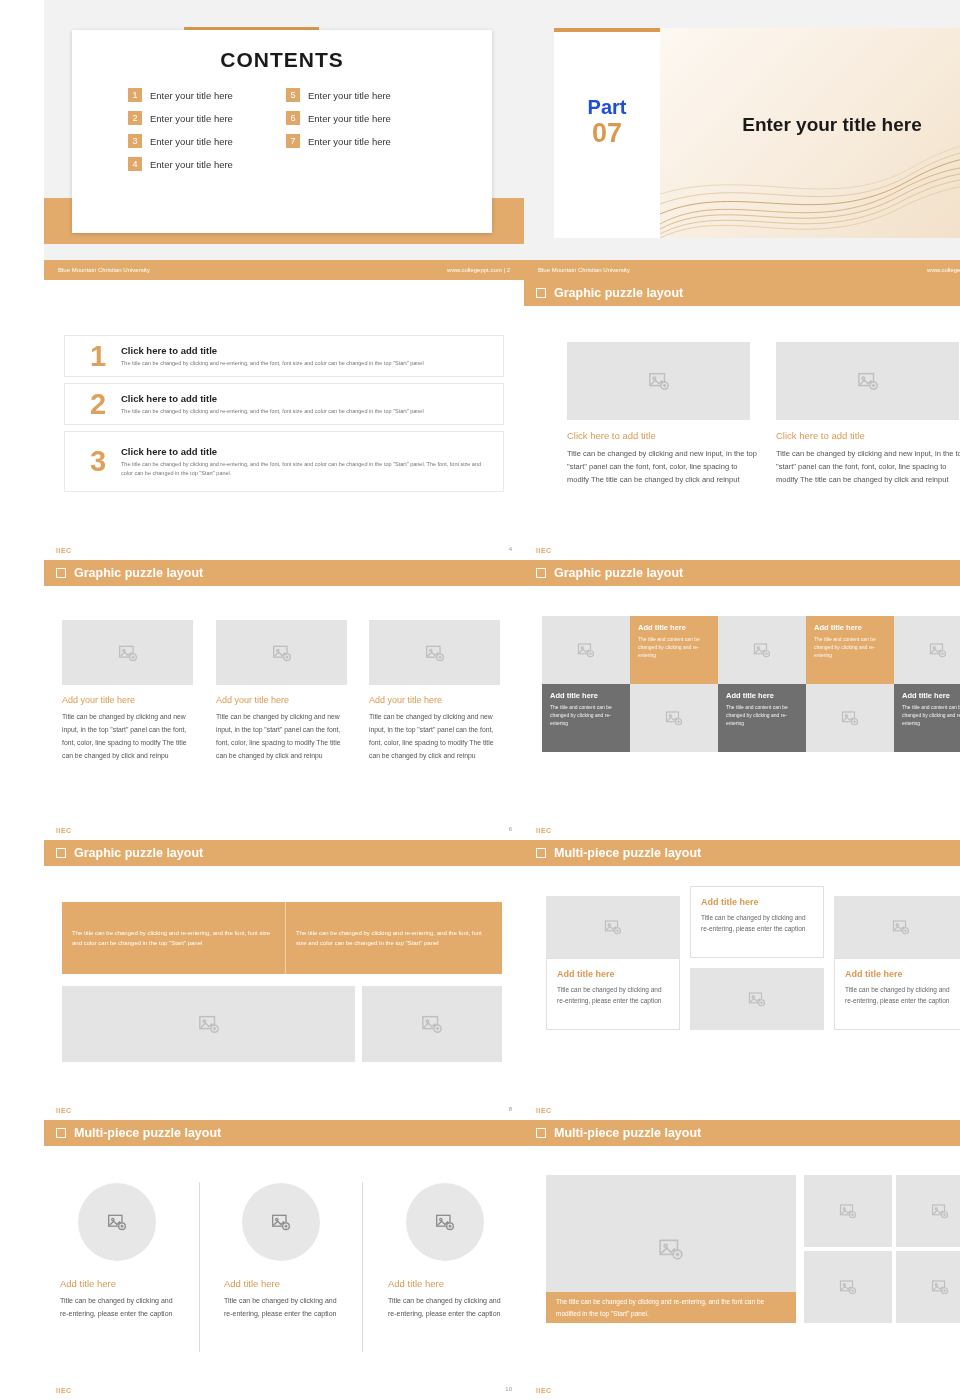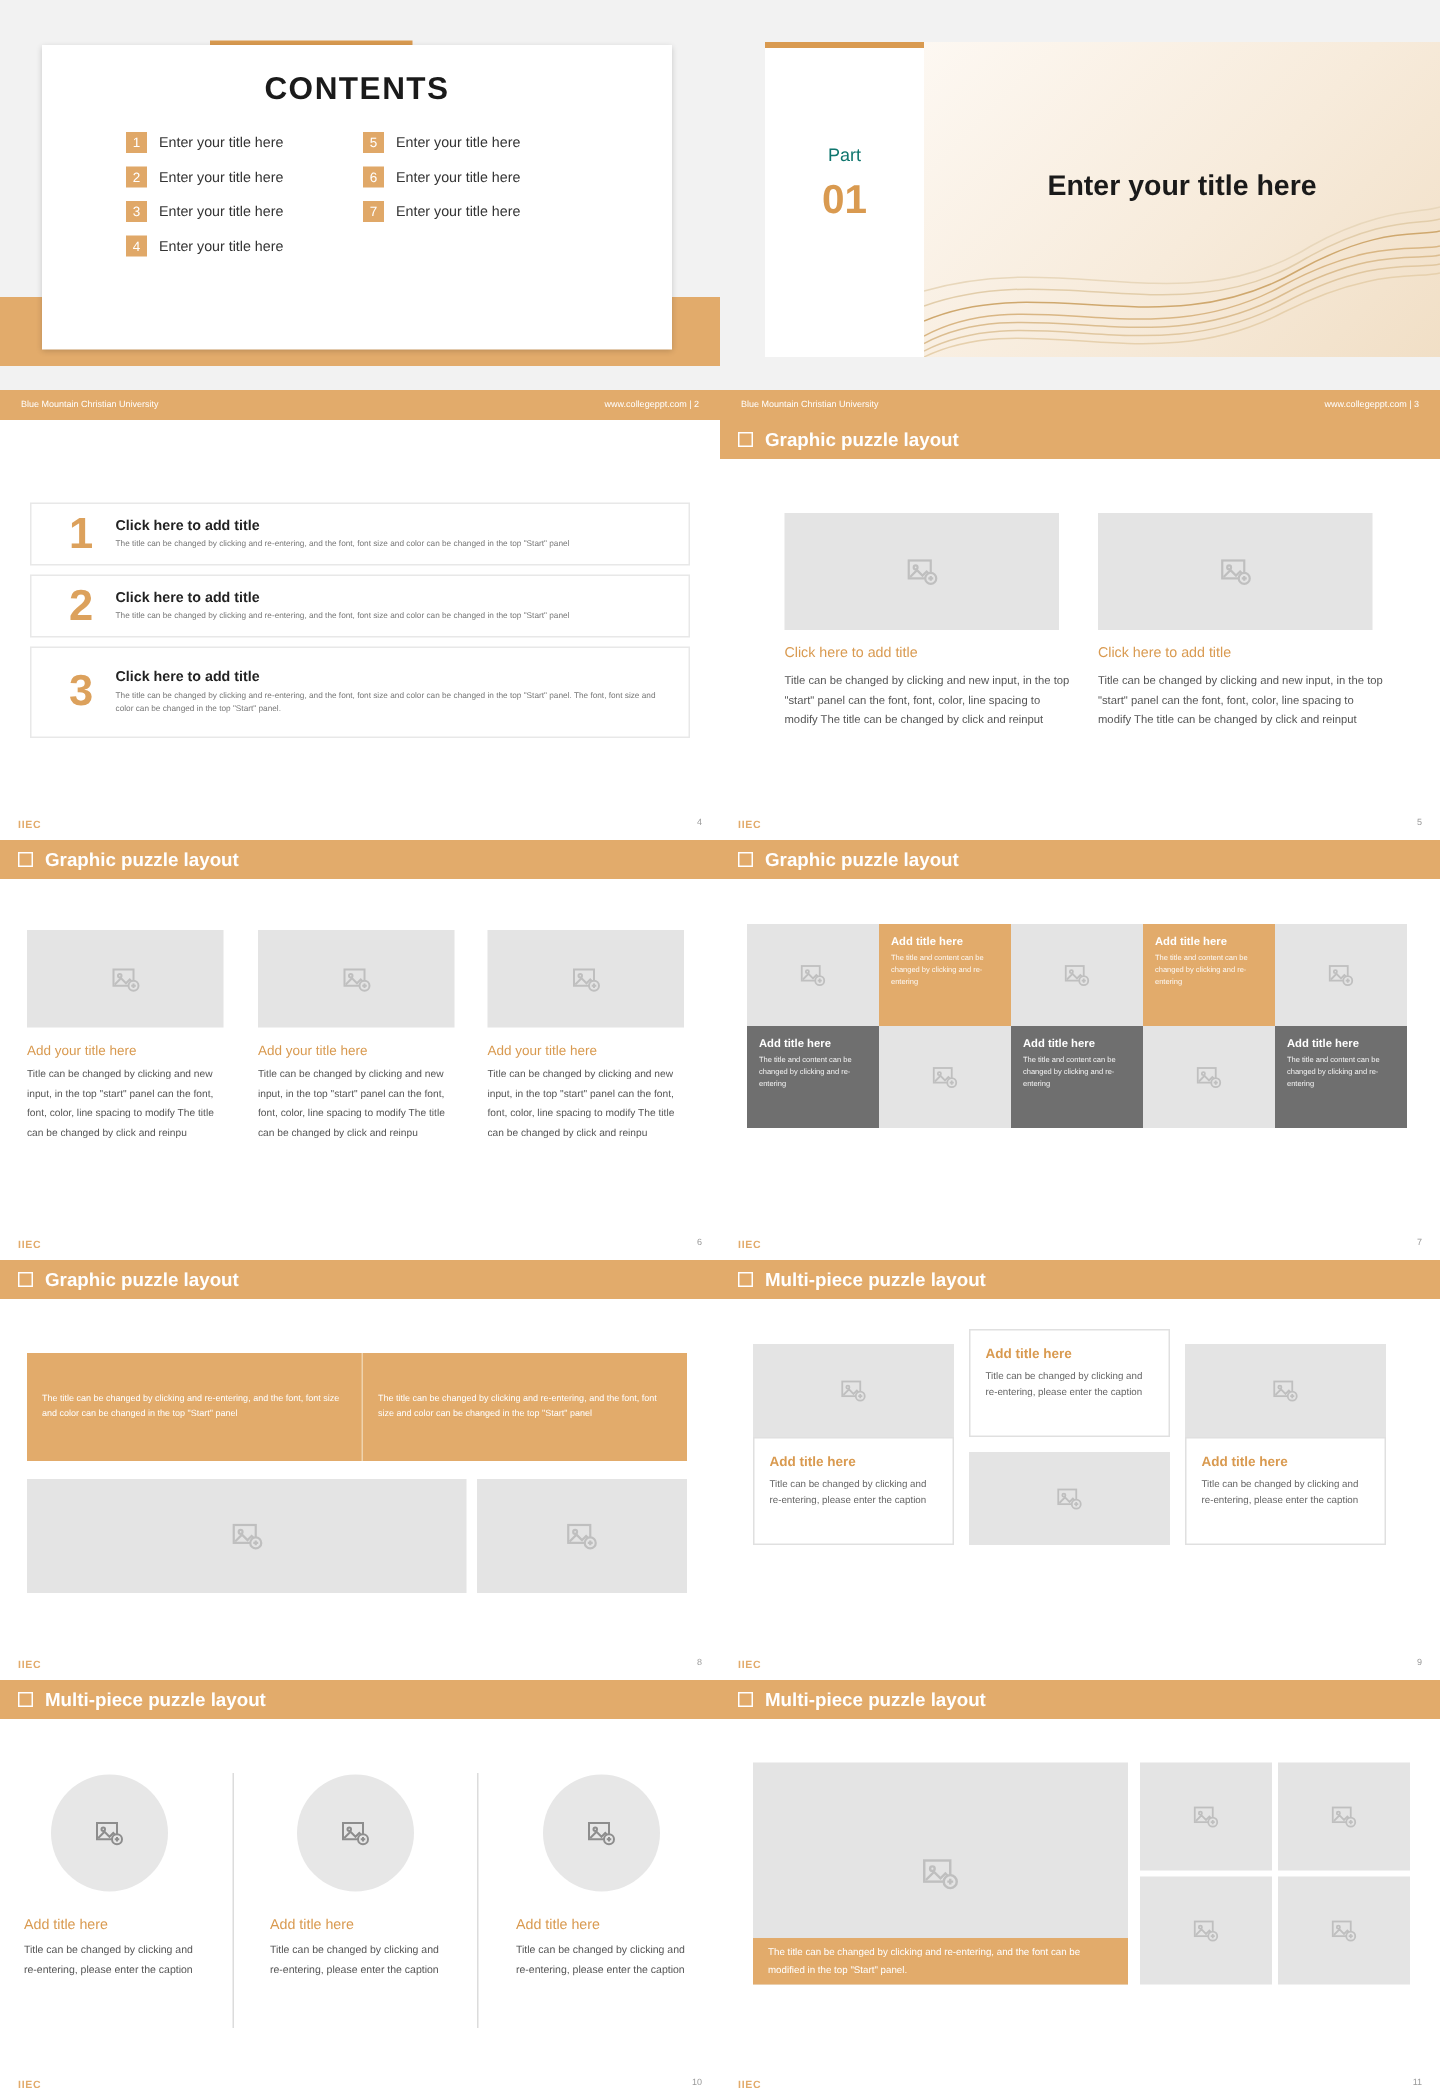--- a/index.html
+++ b/index.html
@@ -7,20 +7,21 @@
     width: 960px; height: 1400px;
     background: #ffffff;
     font-family: "Liberation Sans", sans-serif;
     overflow: hidden;
   }
   .grid {
     display: grid;
     grid-template-columns: 480px 480px;
     grid-auto-rows: 280px;
     width: 960px;
+    padding-left: 44px;
   }
   .slide {
     position: relative;
     width: 480px; height: 280px;
     background: #ffffff;
     overflow: hidden;
   }
   
   .s1 { background: #ffffff; padding: 0; }
   .s1-body {
@@ -68,21 +69,21 @@
     position: absolute; inset: 0 0 20px 0;
     background: #f2f2f2;
   }
   .s2-white {
     position: absolute; left: 30px; top: 28px; width: 106px; bottom: 42px;
     background: #ffffff;
   }
   .s2-tab { position: absolute; left: 30px; top: 28px; width: 106px; height: 4px; background: #d99a50; }
   .s2-part {
     position: absolute; left: 30px; top: 96px; width: 106px; text-align: center;
-    font-size: 12px; font-weight: normal; color: #0f766e;
+    font-size: 20px; font-weight: bold; color: #1d4ed8;
   }
   .s2-partnum {
     position: absolute; left: 30px; top: 118px; width: 106px; text-align: center;
     font-size: 27px; font-weight: bold; color: #d99a50;
   }
   .s2-right {
     position: absolute; left: 136px; right: 0; top: 28px; bottom: 42px;
     background: linear-gradient(135deg,#fdf8f2 0%,#f7ebdb 55%,#f1dfc6 100%);
     overflow: hidden;
   }
@@ -207,21 +208,21 @@
           <path d="M0,106 C70,70 150,122 240,74 C300,42 330,52 344,48" stroke="#e0c7a0"></path>
           <path d="M0,86 C80,52 160,104 250,52 C305,22 330,30 344,26" stroke="#cfa86e"></path>
           <path d="M0,76 C90,44 170,96 255,44 C305,16 332,22 344,18" stroke="#e2cdaa"></path>
           <path d="M0,66 C95,38 175,88 258,36 C305,10 334,14 344,10" stroke="#e8d7bb"></path>
           <path d="M0,110 C70,76 150,127 240,80 C300,50 330,58 344,54" stroke="#e6d0ad"></path>
         </g>
       </svg>
       <div class="s2-heading">Enter your title here</div>
     </div>
     <div class="s2-part">Part</div>
-    <div class="s2-partnum">01</div>
+    <div class="s2-partnum">07</div>
     <div class="s-footer">
       <span>Blue Mountain Christian University</span>
       <span>www.collegeppt.com  |  3</span>
     </div>
   </div>
 
   <div class="slide">
     <div class="hl-row" style="top:55px;height:42px;">
       <div class="hl-num">1</div>
       <div class="hl-txt">

